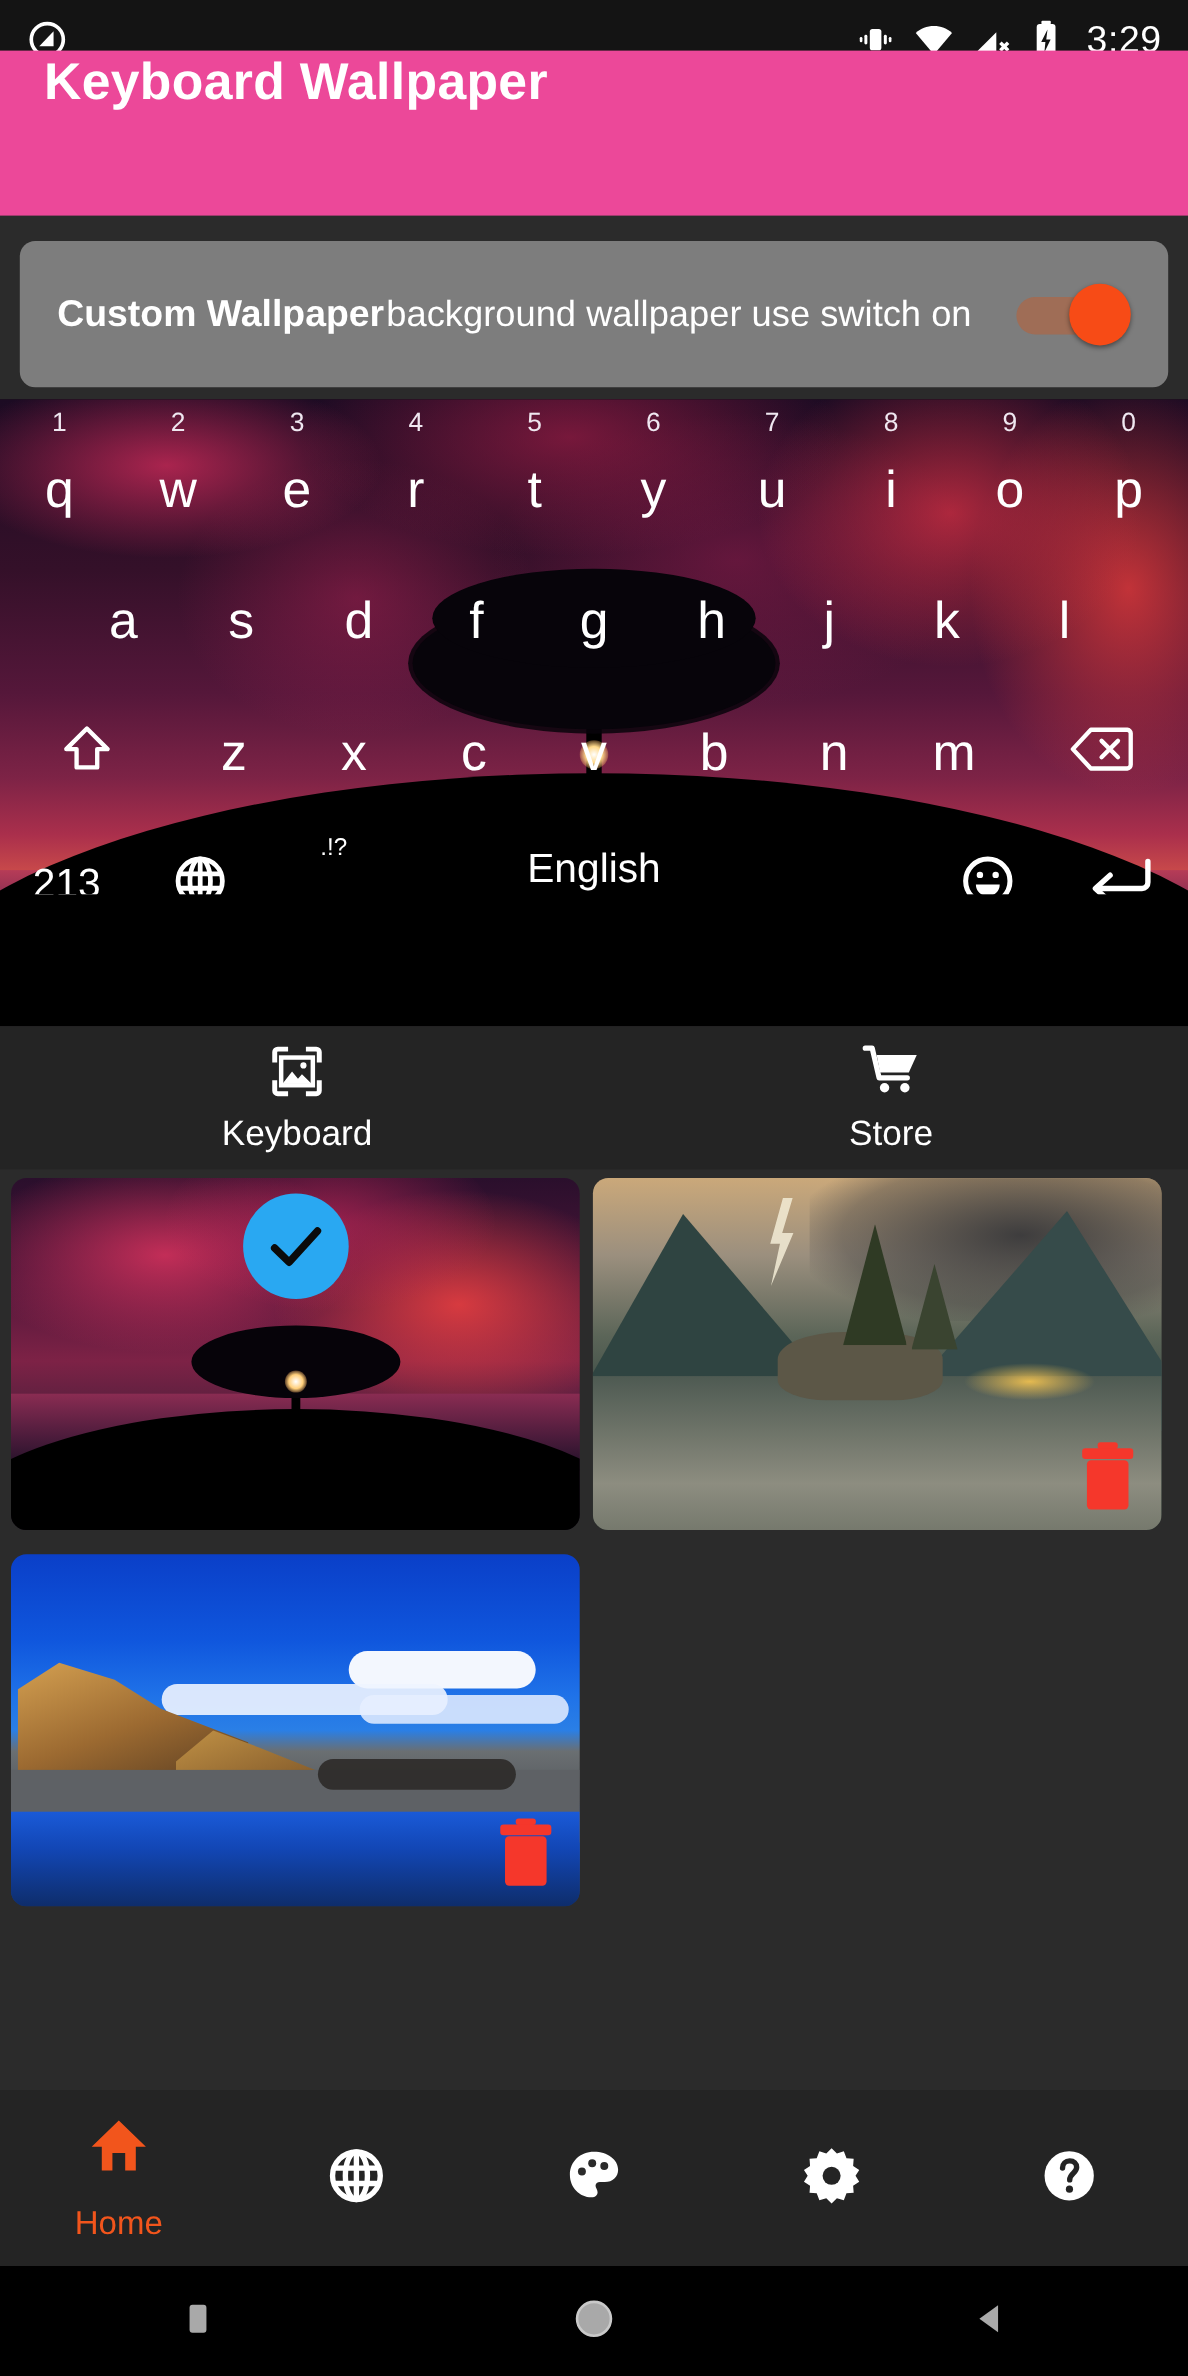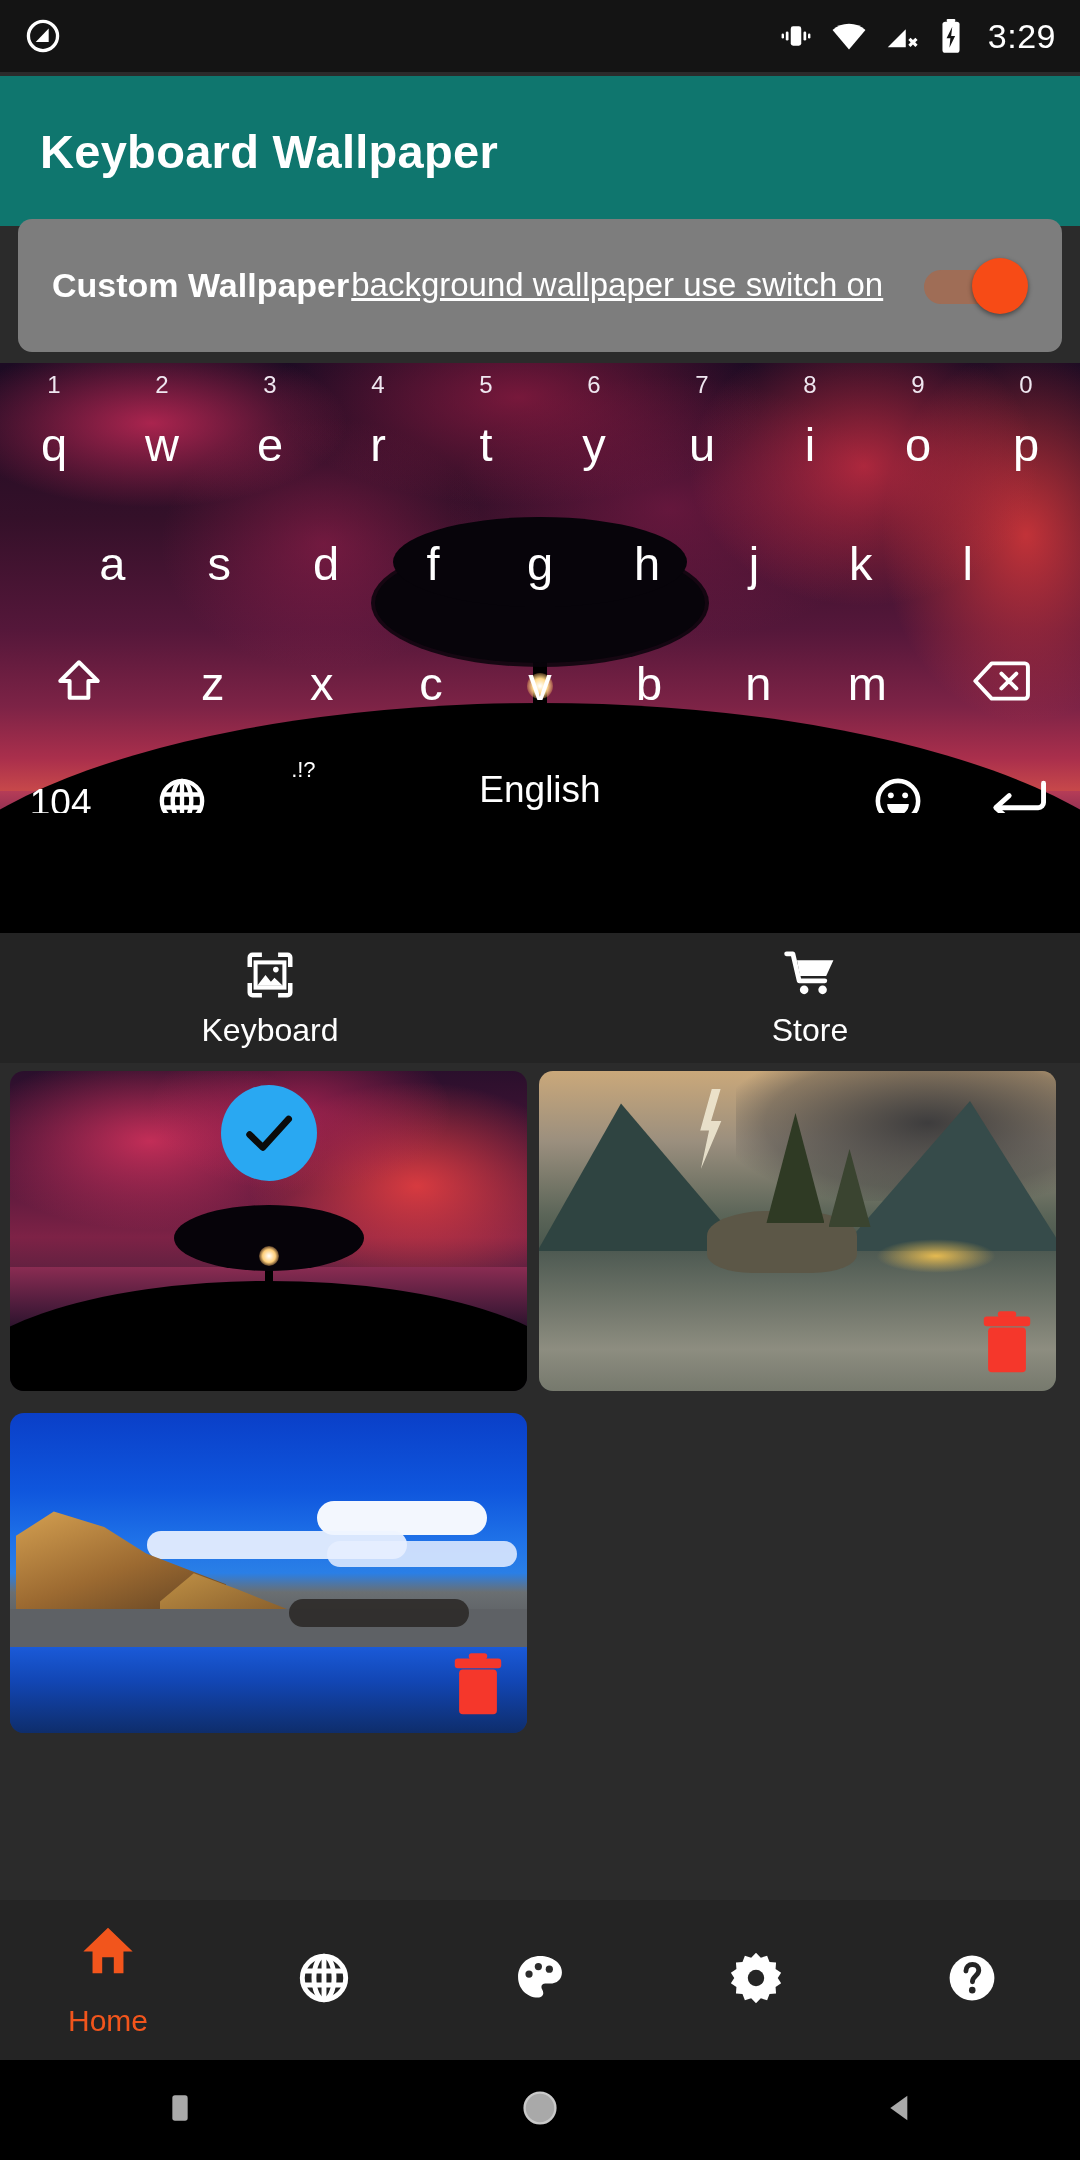--- a/index.html
+++ b/index.html
@@ -17,34 +17,34 @@
     background:#141414; display:flex; align-items:center;
     padding:0 24px;
   }
   .sb-left { display:flex; align-items:center; gap:10px; }
   .sb-right { margin-left:auto; display:flex; align-items:center; gap:16px; }
   .sb-clock { color:#fff; font-size:34px; letter-spacing:.5px; margin-left:6px; }
   .ic { display:block; }
 
   
   .appbar {
-    position:absolute; top:76px; left:0; width:1080px; height:150px;
-    background:#0f766e; display:flex; align-items:center;
+    position:absolute; top:46px; left:0; width:1080px; height:150px;
+    background:#ec4899; display:flex; align-items:flex-start;
   }
   .appbar-title { color:#ffffff; font-size:47px; font-weight:700; padding-left:40px; letter-spacing:.3px; }
 
   
   .cw-card {
     position:absolute; top:219px; left:18px; width:1044px; height:133px;
     background:#7d7d7d; border-radius:14px;
     display:flex; align-items:center; padding:0 34px;
   }
   .cw-texts { display:flex; gap:2px; }
   .cw-title { color:#ffffff; font-size:34px; font-weight:700; }
-  .cw-sub { color:#ffffff; font-size:33px; font-weight:400;text-decoration:underline; }
+  .cw-sub { color:#ffffff; font-size:33px; font-weight:400; }
   .cw-switch {
     margin-left:auto; position:relative; width:104px; height:56px;
     display:flex; align-items:center;
   }
   .cw-track {
     position:absolute; left:0; top:12px; width:94px; height:34px;
     border-radius:17px; background:#a56a4f; opacity:.85;
   }
   .cw-thumb {
     position:absolute; right:0; top:0; width:56px; height:56px;
@@ -414,21 +414,21 @@
             <svg width="58" height="46" viewBox="0 0 28 20">
               <path d="M9.5 1.5 H25.5 A1.6 1.6 0 0 1 27 3.1 V16.9 A1.6 1.6 0 0 1 25.5 18.5 H9.5 L1.6 10 Z" fill="none" stroke="#fff" stroke-width="1.9" stroke-linejoin="round"></path>
               <path d="M14.2 6.4 L21.4 13.6 M21.4 6.4 L14.2 13.6" stroke="#fff" stroke-width="1.9" stroke-linecap="round"></path>
             </svg>
           </span>
         </div>
       </div>
 
       <div class="kb-row row4">
         <div class="kkey">
-          <span class="k123">104</span>
+          <span class="k123">213</span>
         </div>
         <div class="kkey">
           <span>
             <svg width="52" height="52" viewBox="0 0 24 24">
               <circle cx="12" cy="12" r="9.3" fill="none" stroke="#fff" stroke-width="2"></circle>
               <ellipse cx="12" cy="12" rx="4.3" ry="9.3" fill="none" stroke="#fff" stroke-width="2"></ellipse>
               <path d="M2.9 9 H21.1 M2.9 15 H21.1 M12 2.7 V21.3" stroke="#fff" stroke-width="2"></path>
             </svg>
           </span>
         </div>

